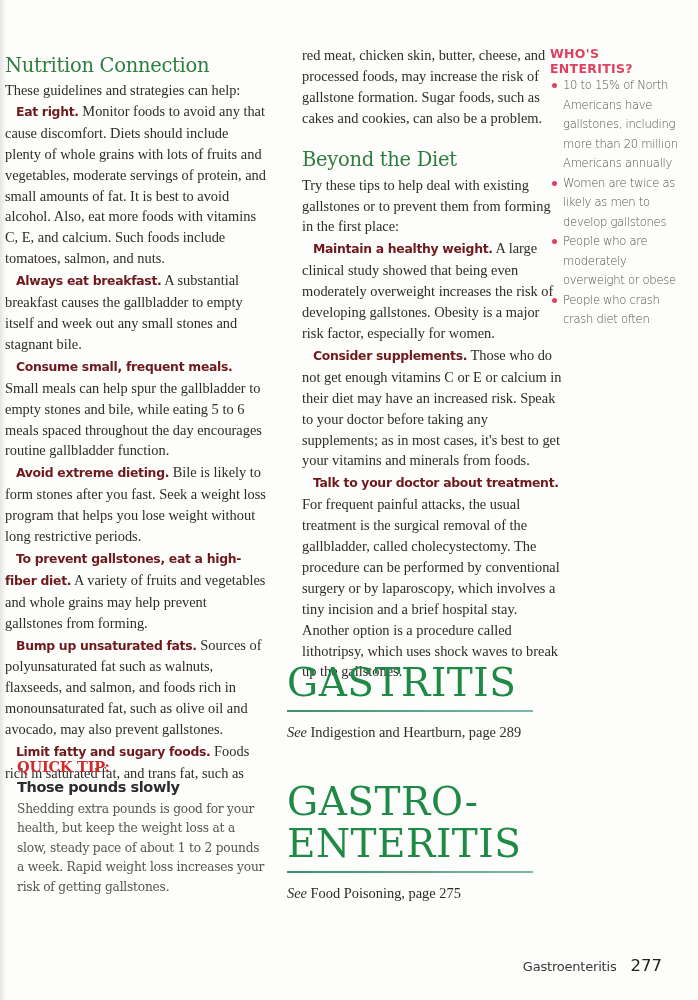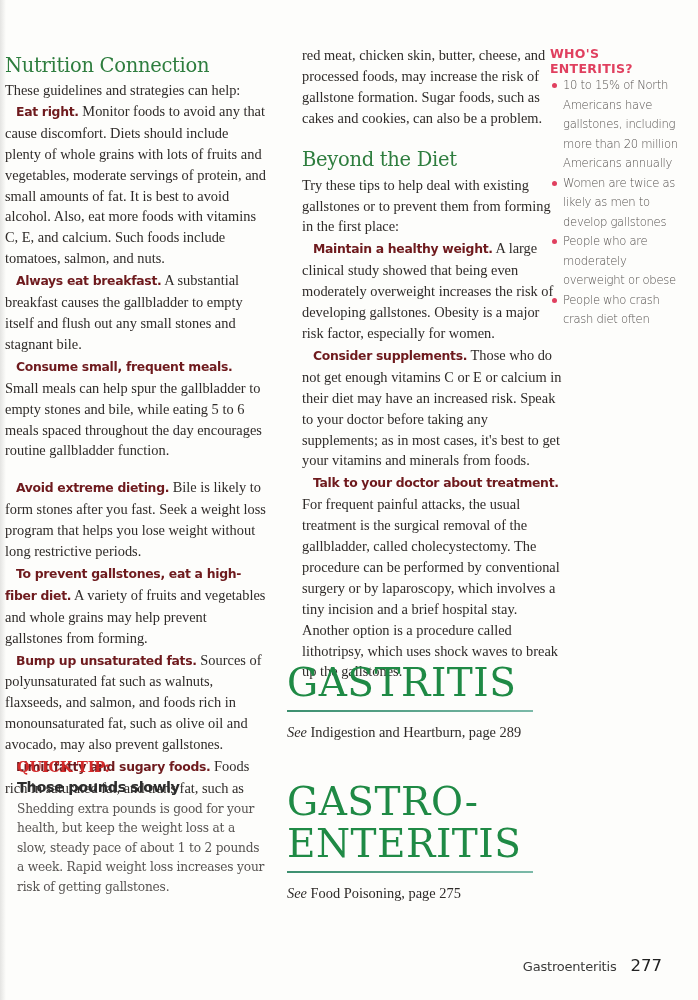--- a/index.html
+++ b/index.html
@@ -40,23 +40,23 @@
   </style>
 </head>
 <body>
 
 <div class="page-shadow"></div>
 
 <div class="col col-left">
   <h2 class="section-title">Nutrition Connection</h2>
   <p class="body" style="margin-top:1px;">These guidelines and strategies can help:</p>
   <p class="body indent"><span class="lead">Eat right.</span><span> Monitor foods to avoid any that cause discomfort. Diets should include plenty of whole grains with lots of fruits and vegetables, moderate servings of protein, and small amounts of fat. It is best to avoid alcohol. Also, eat more foods with vitamins C, E, and calcium. Such foods include tomatoes, salmon, and nuts.</span></p>
-  <p class="body indent" style="margin-top:1px;"><span class="lead">Always eat breakfast.</span><span> A substantial breakfast causes the gallbladder to empty itself and flush out any small stones and stagnant bile.</span></p>
+  <p class="body indent" style="margin-top:1px;"><span class="lead">Always eat breakfast.</span><span> A substantial breakfast causes the gallbladder to empty itself and week out any small stones and stagnant bile.</span></p>
   <p class="body indent" style="margin-top:1px;"><span class="lead">Consume small, frequent meals.</span><span> Small meals can help spur the gallbladder to empty stones and bile, while eating 5 to 6 meals spaced throughout the day encourages routine gallbladder function.</span></p>
-  <p class="body indent" style="margin-top:16px;"><span class="lead">Avoid extreme dieting.</span><span> Bile is likely to form stones after you fast. Seek a weight loss program that helps you lose weight without long restrictive periods.</span></p>
+  <p class="body indent" style="margin-top:1px;"><span class="lead">Avoid extreme dieting.</span><span> Bile is likely to form stones after you fast. Seek a weight loss program that helps you lose weight without long restrictive periods.</span></p>
   <p class="body indent" style="margin-top:1px;"><span class="lead">To prevent gallstones, eat a high-fiber diet.</span><span> A variety of fruits and vegetables and whole grains may help prevent gallstones from forming.</span></p>
   <p class="body indent" style="margin-top:1px;"><span class="lead">Bump up unsaturated fats.</span><span> Sources of polyunsaturated fat such as walnuts, flaxseeds, and salmon, and foods rich in monounsaturated fat, such as olive oil and avocado, may also prevent gallstones.</span></p>
   <p class="body indent" style="margin-top:1px;"><span class="lead">Limit fatty and sugary foods.</span><span> Foods rich in saturated fat, and trans fat, such as</span></p>
 </div>
 
 <div class="tip">
   <div class="tip-label">QUICK TIP:</div>
   <div class="tip-heading">Those pounds slowly</div>
   <div class="tip-body">Shedding extra pounds is good for your health, but keep the weight loss at a slow, steady pace of about 1 to 2 pounds a week. Rapid weight loss increases your risk of getting gallstones.</div>
 </div>

